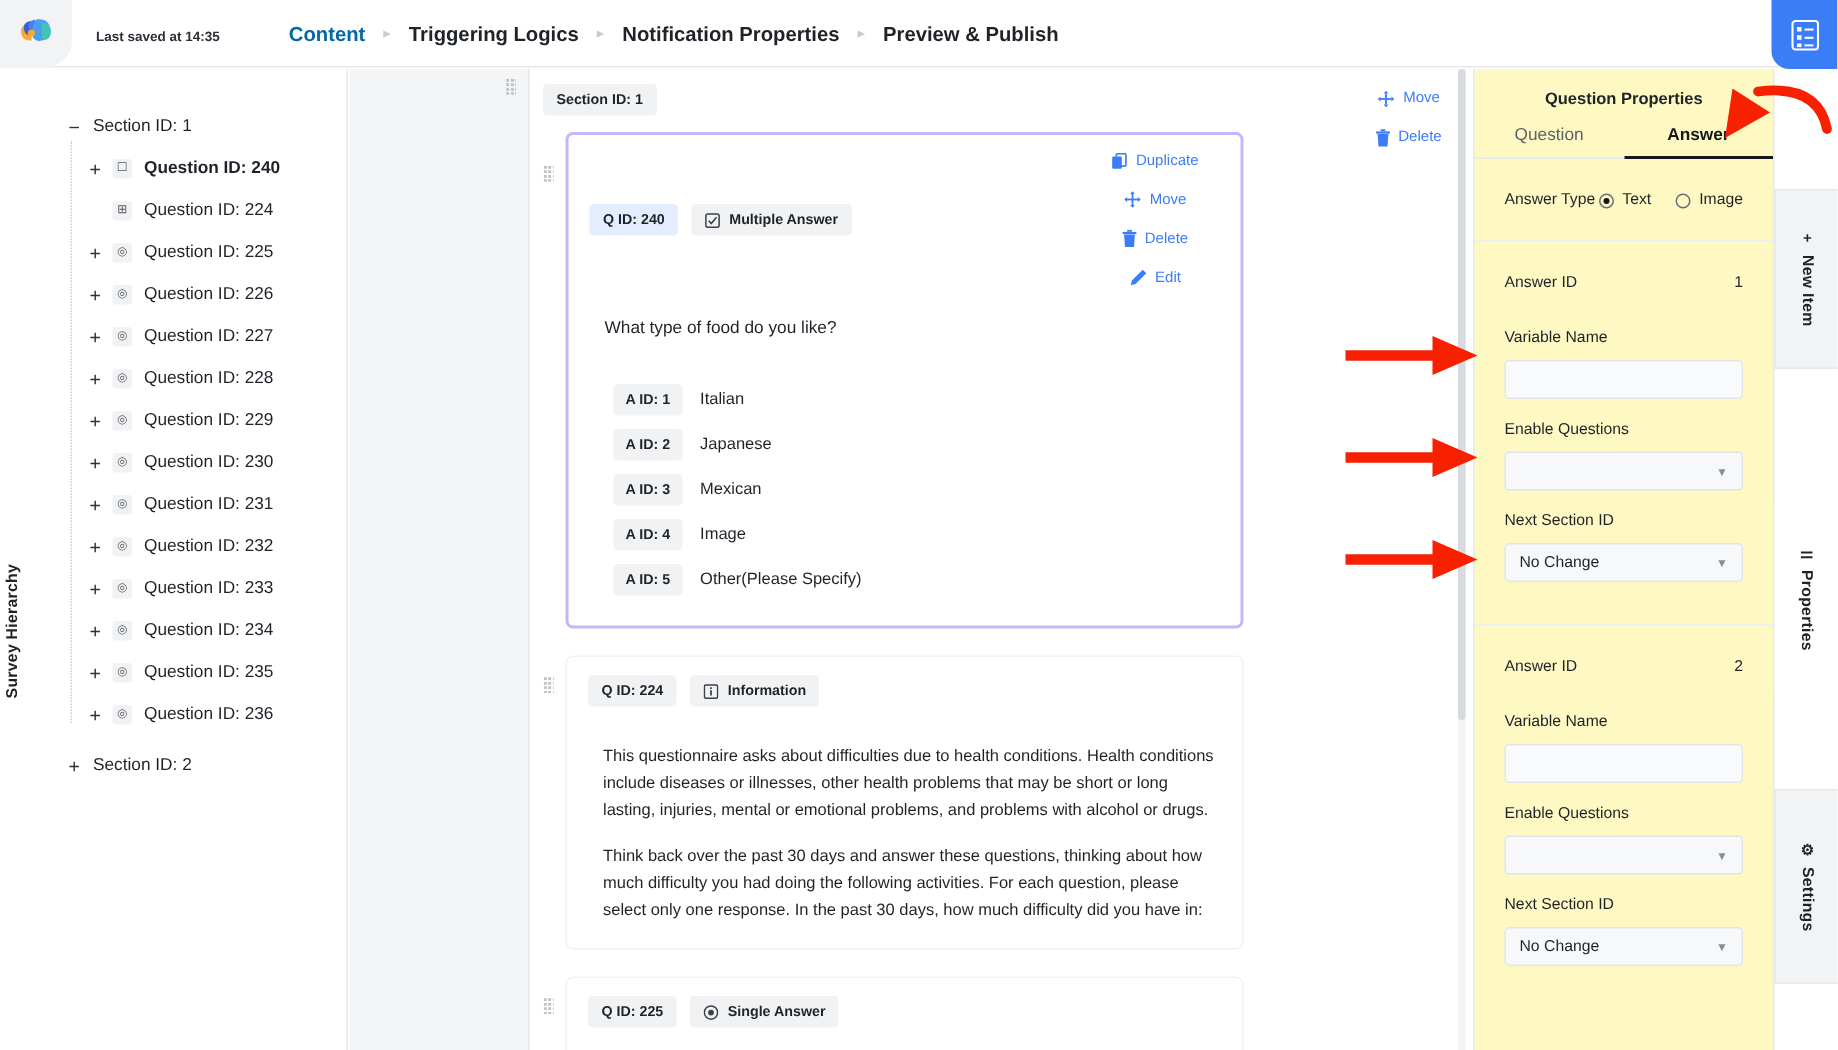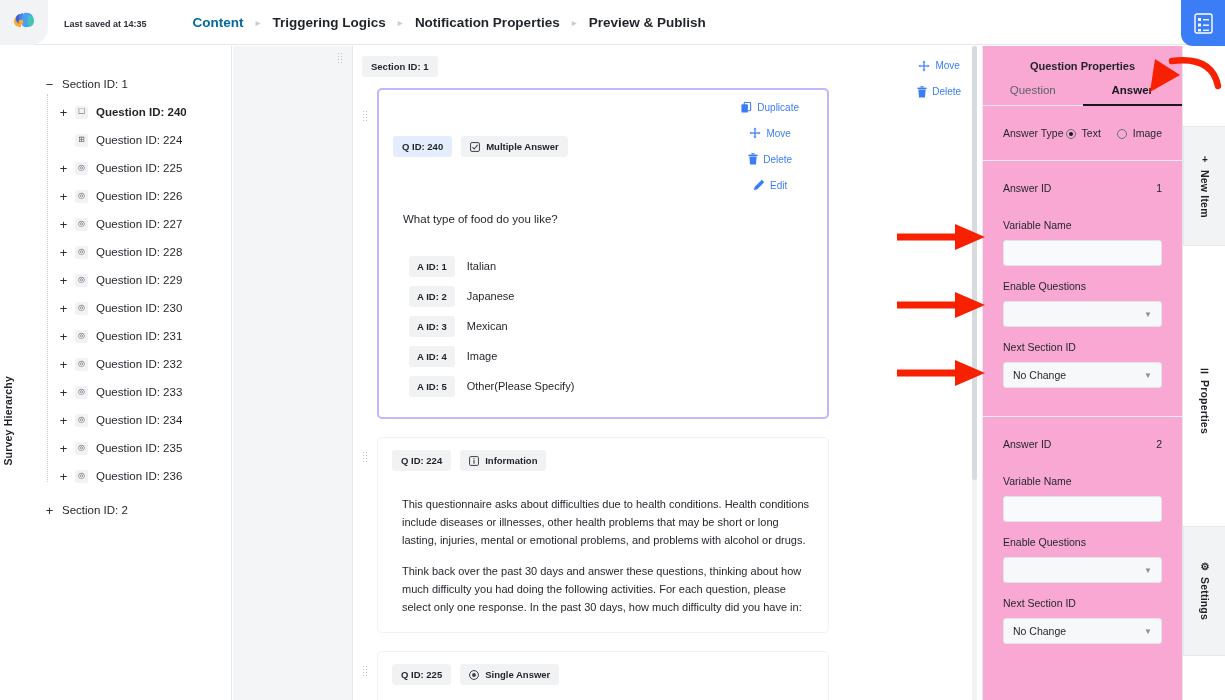--- a/index.html
+++ b/index.html
@@ -136,21 +136,21 @@
     background: #d7dadf; border-radius: 3px;
   }
   .v-scroll-track {
     position: absolute; left: 972px; top: 46px; width: 5px; height: 654px;
     background: #f2f3f5;
   }
 
   
   .rightpanel {
     position: absolute; top: 46px; left: 982px; width: 200px; height: 654px;
-    background: #f9a8d4; border-left: 1px solid #e6e8ec;
+    background: #fef9c3; border-left: 1px solid #e6e8ec;
   }
   .rp-title { text-align: center; font-size: 11px; font-weight: bold; color: #1f2328; padding: 14px 0 0 0; }
   .rp-tabs { display: flex; margin-top: 12px; }
   .rp-tab {
     flex: 1; text-align: center; font-size: 11.5px; color: #5d6168;
     padding-bottom: 8px; cursor: pointer;
     border-bottom: 1px solid #e6e8ec;
   }
   .rp-tab.active { color: #16181d; font-weight: bold; border-bottom: 2.5px solid #16181d; }
   .rp-row {

